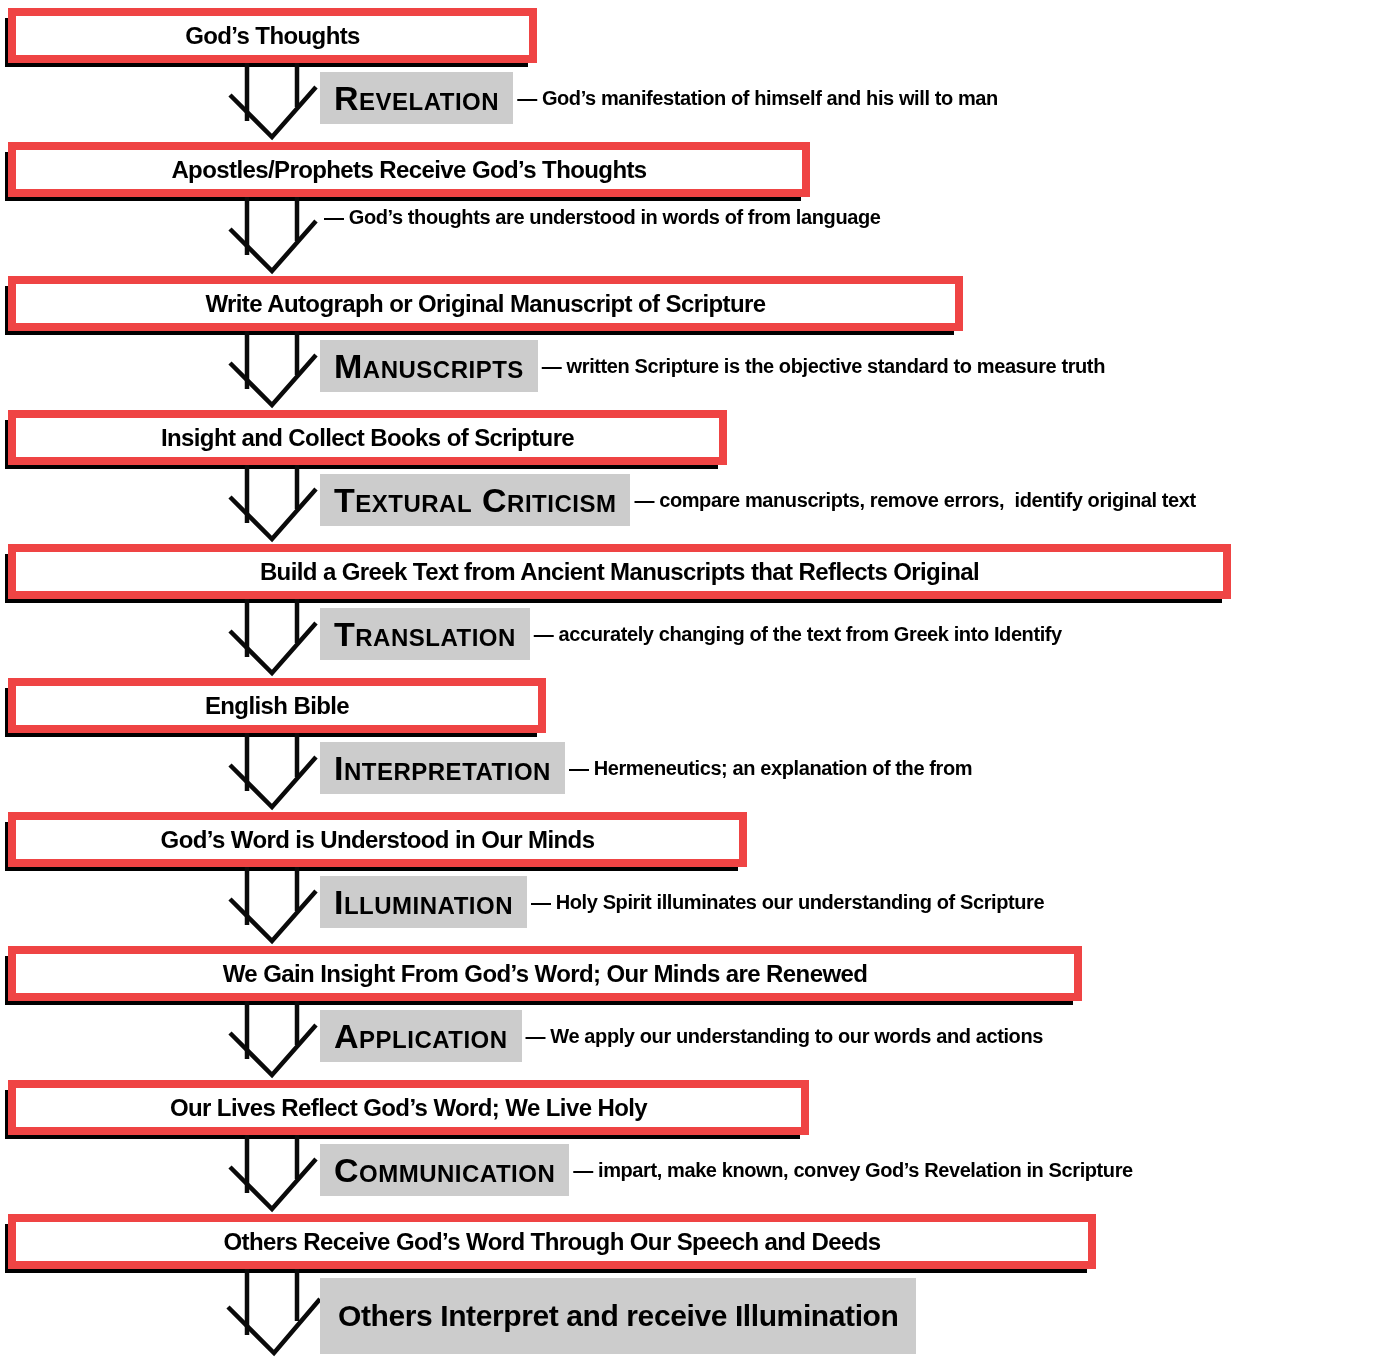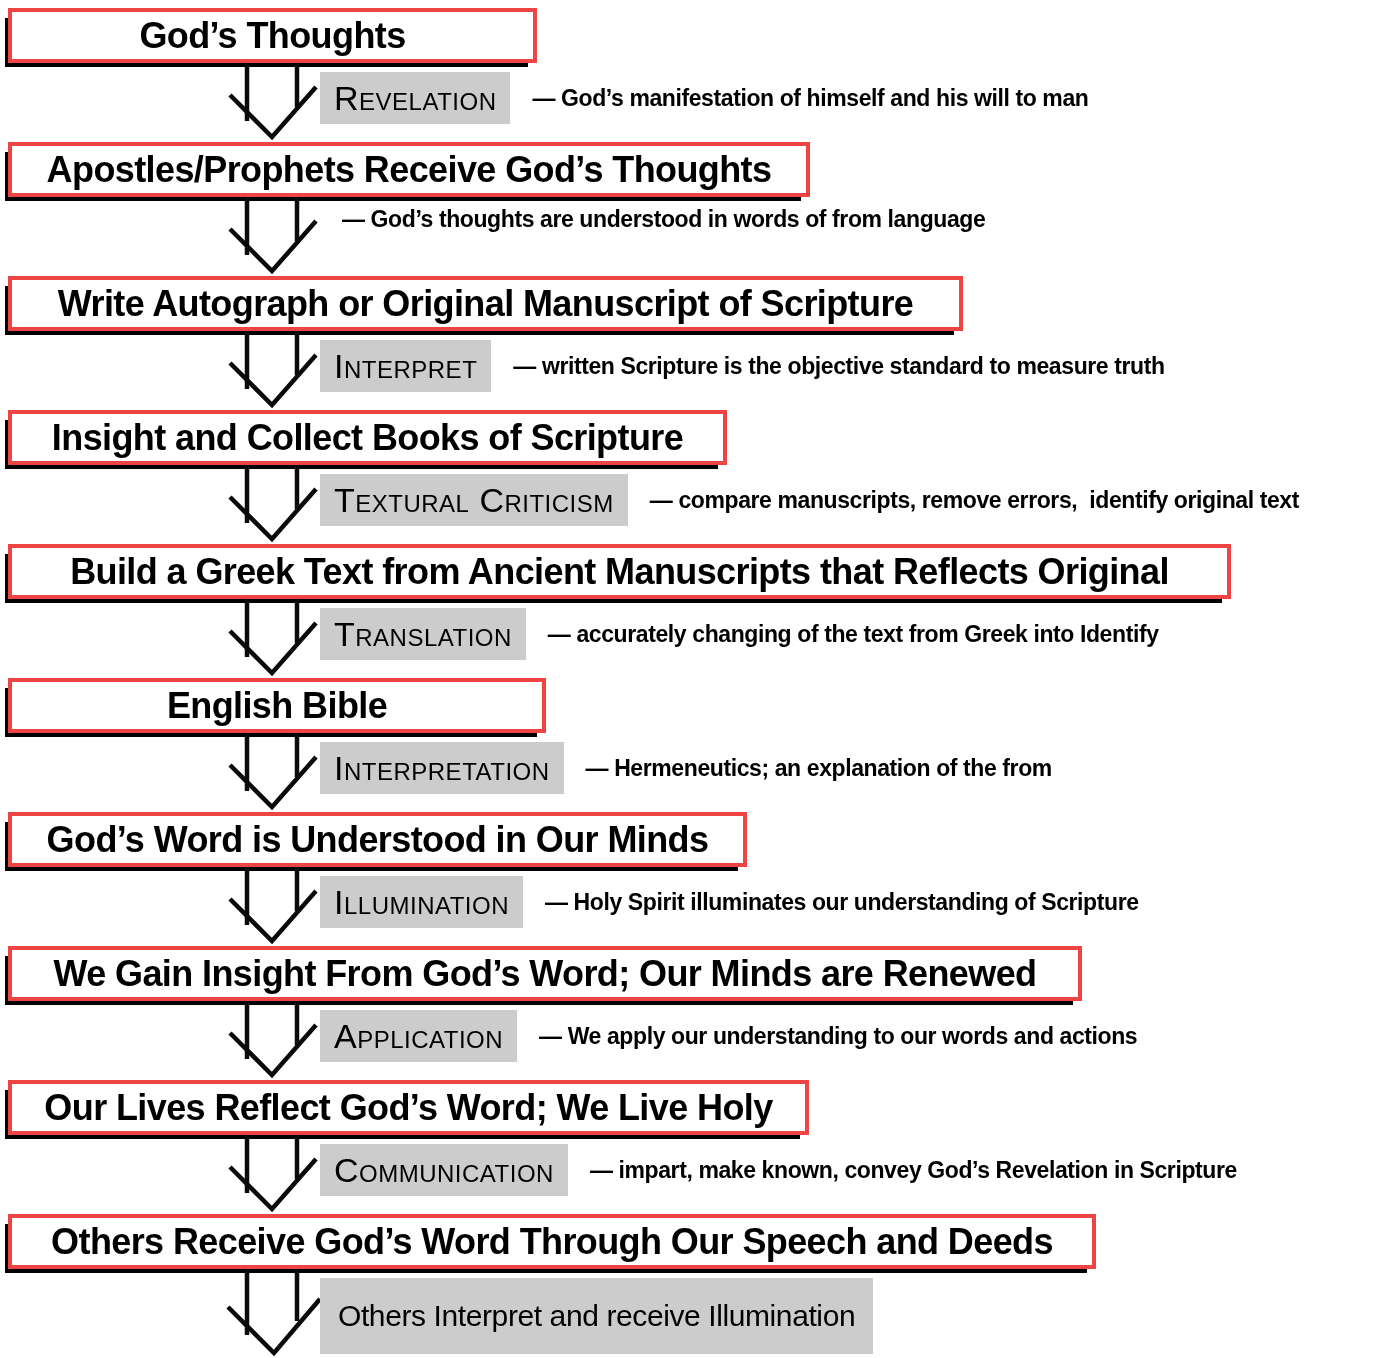--- a/index.html
+++ b/index.html
@@ -6,51 +6,51 @@
   body {
     width: 1400px; height: 1358px; overflow: hidden;
     font-family: "Liberation Sans", sans-serif;
   }
   .canvas {
     position: relative; width: 1400px; height: 1358px;
     box-sizing: border-box; padding-top: 8px; background: #ffffff;
   }
   .flow-box {
     margin-left: 8px;
-    border: 4px solid #ef4444;
+    border: 8px solid #ef4444;
     background: #fff;
     box-sizing: border-box;
     height: 55px;
     width: fit-content;
     display: flex; align-items: center; justify-content: center;
     padding: 0 14px;
-    font-weight: bold; font-size: 36px; letter-spacing: -0.6px;
+    font-weight: bold; font-size: 24px; letter-spacing: -0.6px;
     white-space: nowrap;
     box-shadow: -6px 7px 0 -3px #000;
   }
   .arrow-row { position: relative; height: 79px; }
   .arrow-row.last { height: 89px; }
   svg.arrow { position: absolute; left: 210px; top: 0; }
   .term-wrap {
     position: absolute; left: 320px; top: 9px;
     display: flex; align-items: center;
   }
   .term {
     background: #cccccc;
-    font-weight: normal; font-size: 34px; line-height: 52px;
+    font-weight: bold; font-size: 34px; line-height: 52px;
     font-variant: small-caps;
     padding: 0 14px; letter-spacing: 0.5px;
     white-space: nowrap;
   }
   .term.mixed {
     font-variant: normal; font-size: 30px; letter-spacing: -0.4px; padding: 12px 18px;
   }
   .desc {
-    margin-left: 22px;
-    font-weight: bold; font-size: 23px; letter-spacing: -0.4px;
+    margin-left: 4px;
+    font-weight: bold; font-size: 20px; letter-spacing: -0.4px;
     white-space: pre;
   }
   .stroke { stroke: #0a0a0a; stroke-width: 4.5; fill: none; }
 </style>
 </head>
 <body>
 
 <div class="canvas">
 
   <div class="flow-box" style="min-width:529px">God’s Thoughts</div>
@@ -79,21 +79,21 @@
   </div>
 
   <div class="flow-box" style="min-width:955px">Write Autograph or Original Manuscript of Scripture</div>
   <div class="arrow-row">
     <svg class="arrow" width="130" height="78" viewBox="0 0 130 78">
       <path class="stroke" d="M37 0 V58"></path>
         <path class="stroke" d="M87 0 V44"></path>
       <path class="stroke" d="M20 32 L62 74 L106 24"></path>
     </svg>
     <div class="term-wrap">
-      <div class="term">Interpret</div>
+      <div class="term">Manuscripts</div>
       <div class="desc">— written Scripture is the objective standard to measure truth</div>
     </div>
   </div>
 
   <div class="flow-box" style="min-width:719px">Insight and Collect Books of Scripture</div>
   <div class="arrow-row">
     <svg class="arrow" width="130" height="78" viewBox="0 0 130 78">
       <path class="stroke" d="M37 0 V58"></path>
         <path class="stroke" d="M87 0 V44"></path>
       <path class="stroke" d="M20 32 L62 74 L106 24"></path>

